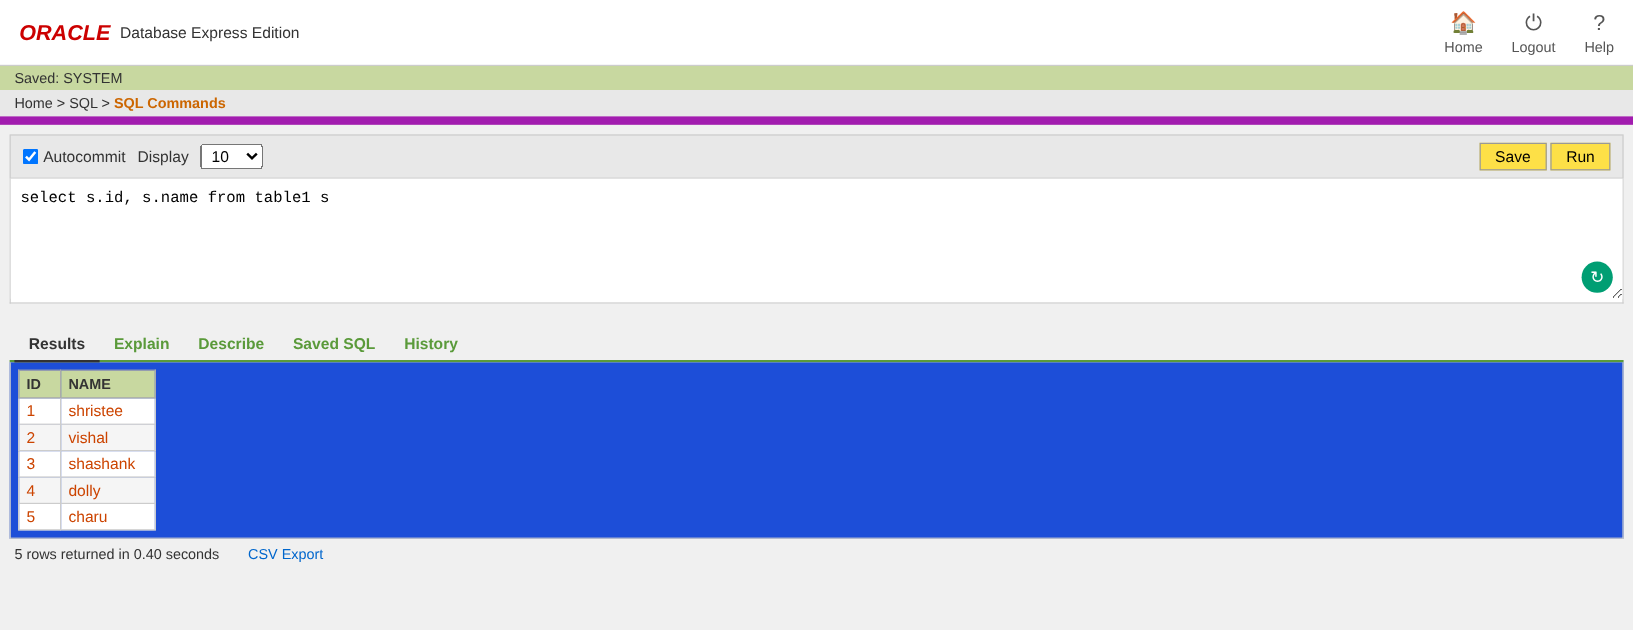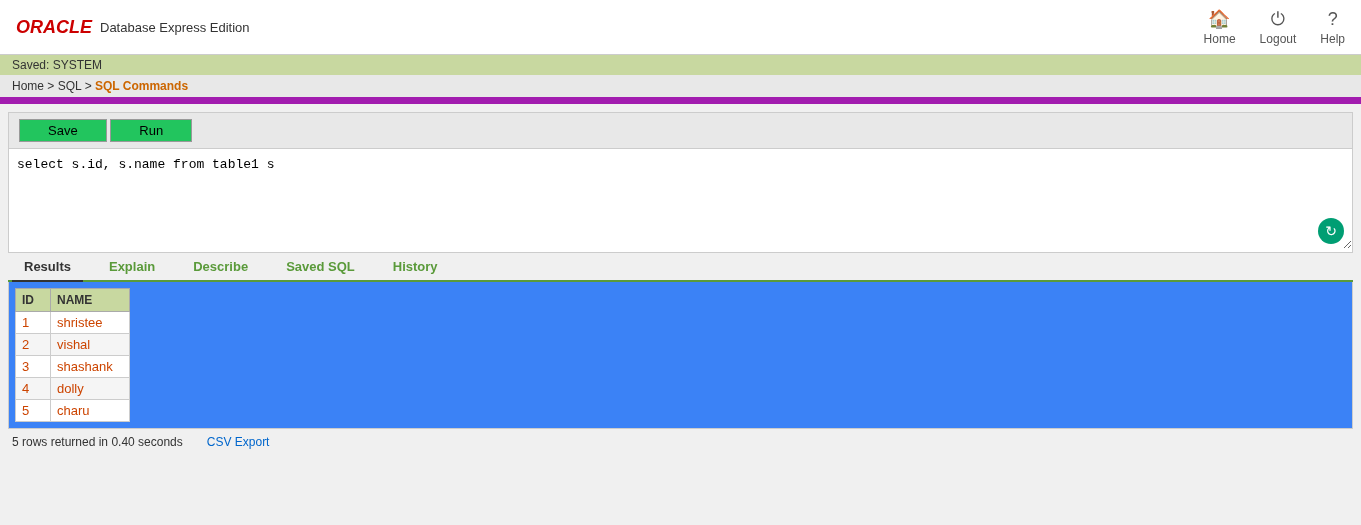--- a/index.html
+++ b/index.html
@@ -78,23 +78,23 @@
       align-items: center;
       justify-content: space-between;
       margin-bottom: 0;
     }
     #toolbar-left {
       display: flex;
       align-items: center;
       gap: 10px;
     }
     .toolbar-btn {
-      background: #22c55e;
+      background: #fde047;
       border: 1px solid #999;
-      padding: 3px 28px;
+      padding: 3px 12px;
       cursor: pointer;
       font-size: 13px;
     }
 
     
     #sql-editor-container {
       background: #fff;
       border: 1px solid #ccc;
       border-top: none;
       position: relative;
@@ -124,43 +124,43 @@
       justify-content: center;
       color: #fff;
       font-size: 14px;
       cursor: pointer;
     }
 
     
     #result-tabs {
       display: flex;
       align-items: center;
-      gap: 14px;
+      gap: 0;
       border-bottom: 2px solid #5a9a3a;
-      margin-top: 0;
+      margin-top: 20px;
       padding: 0 4px;
     }
     .tab {
       padding: 6px 12px;
       cursor: pointer;
       font-size: 13px;
       font-weight: bold;
       color: #5a9a3a;
       border: none;
       background: none;
     }
     .tab.active {
       color: #333;
       border-bottom: 2px solid #333;
       margin-bottom: -2px;
     }
 
     
     #results-area {
-      background: #3b82f6;
+      background: #1d4ed8;
       border: 1px solid #ccc;
       border-top: none;
       padding: 6px;
     }
     #results-table {
       border-collapse: collapse;
       font-size: 13px;
     }
     #results-table th {
       background: #c8d8a0;
@@ -241,20 +241,33 @@
   <span class="breadcrumb-link">Home</span>
   <span> &gt; </span>
   <span class="breadcrumb-link">SQL</span>
   <span> &gt; </span>
   <span class="breadcrumb-current">SQL Commands</span>
 </div>
 
 <div id="main">
 
   <div id="toolbar">
+    <div id="toolbar-left">
+      <label id="autocommit-label">
+        <input type="checkbox" checked="" style="">
+        <span>Autocommit</span>
+      </label>
+      <span id="display-label">Display</span>
+      <select id="display-select">
+        <option value="10">10</option>
+        <option value="25">25</option>
+        <option value="50">50</option>
+        <option value="100">100</option>
+      </select>
+    </div>
     <div id="toolbar-right">
       <button class="toolbar-btn">Save</button>
       <button class="toolbar-btn">Run</button>
     </div>
   </div>
 
   <div id="sql-editor-container">
     <textarea id="sql-editor" style="">select s.id, s.name from table1 s</textarea>
     <div id="refresh-icon" title="Refresh">↻</div>
   </div>

